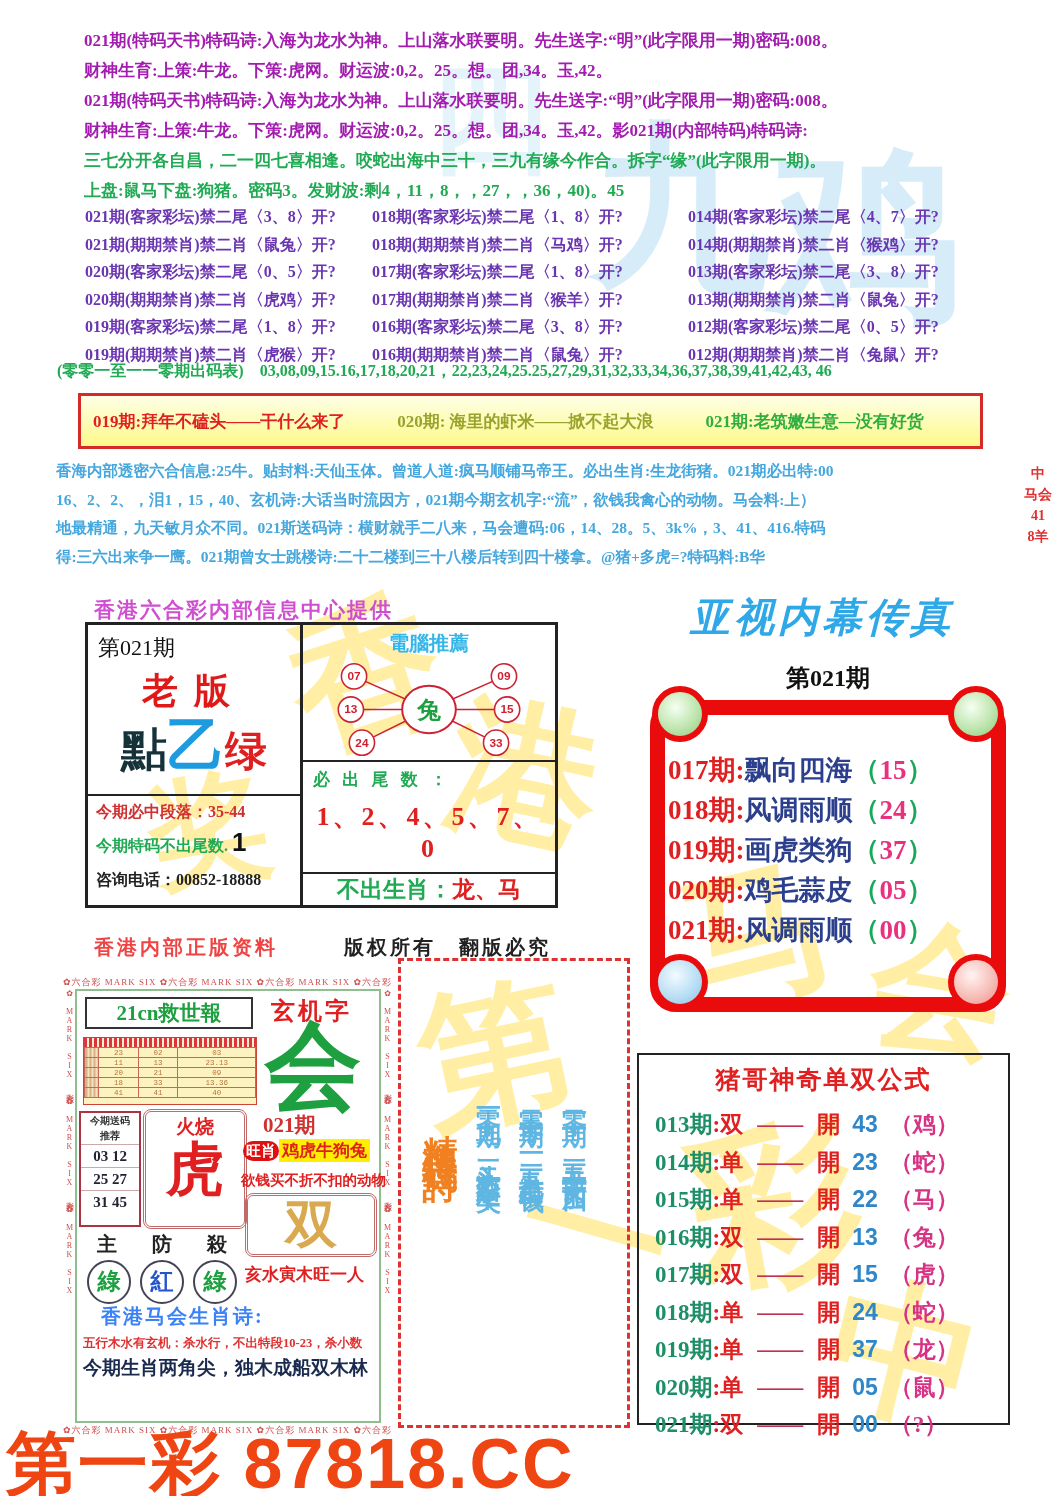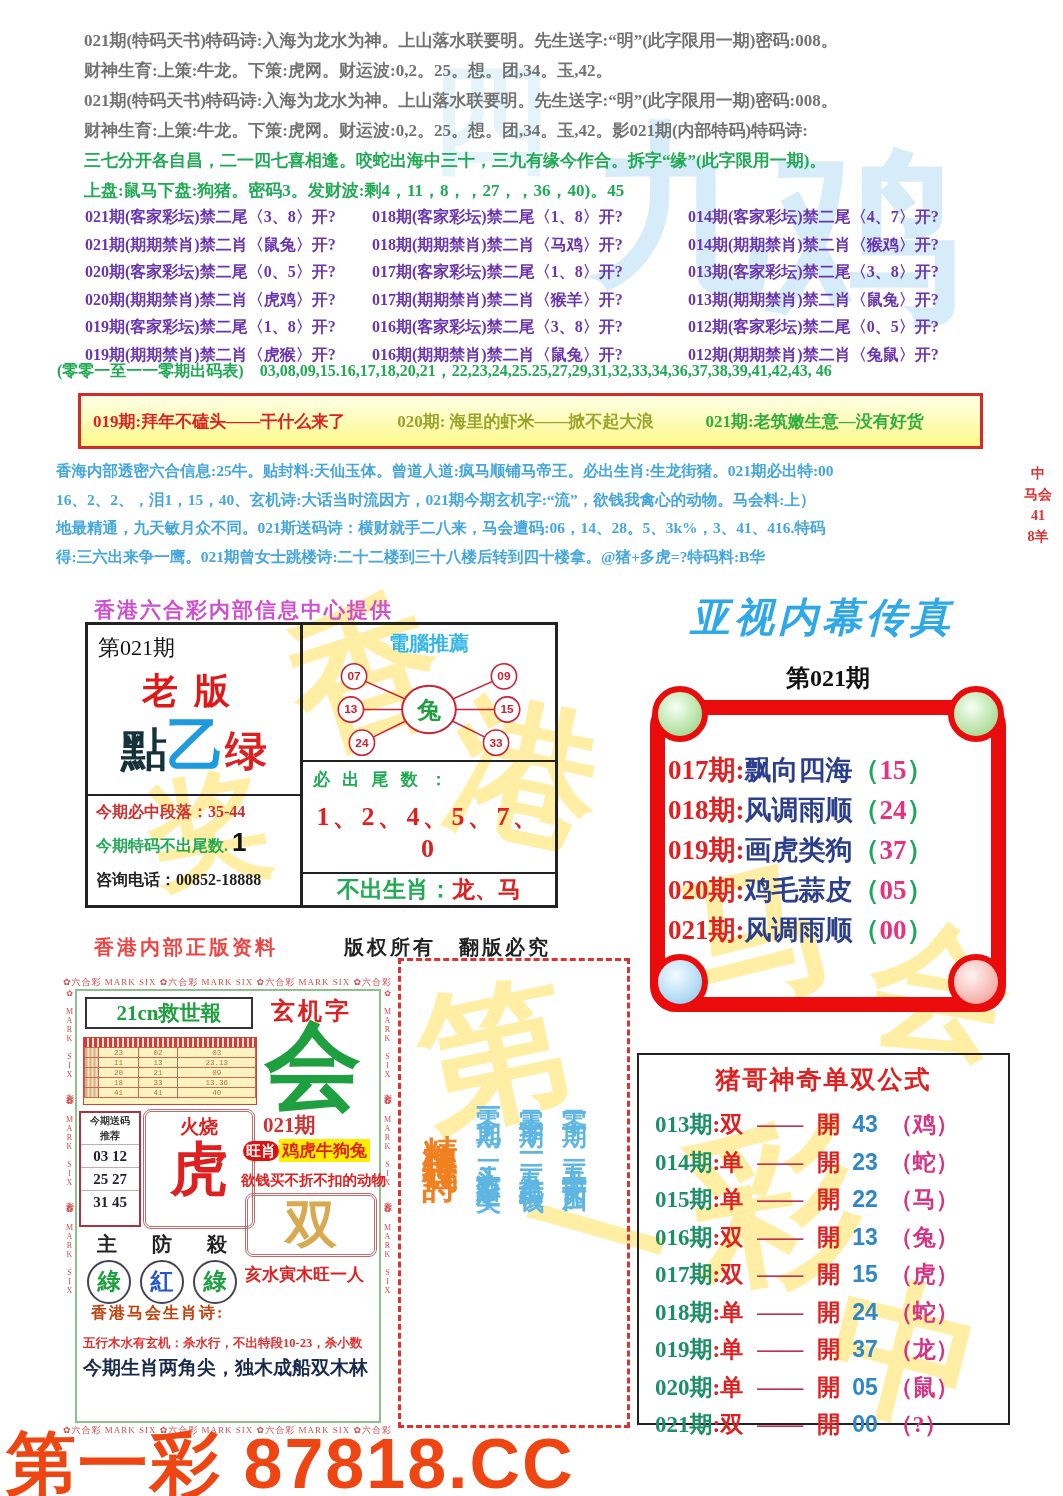--- a/index.html
+++ b/index.html
@@ -6,21 +6,21 @@
   #page{position:relative;width:1063px;height:1496px;background:#fff;overflow:hidden;
         font-family:"Liberation Serif",serif;}
   .wm{position:absolute;z-index:0;font-weight:bold;pointer-events:none;line-height:1;}
   .wm.y{color:#ffe158;opacity:.55;}
   .wm.b{color:#cde8f7;opacity:.8;}
   .layer{position:absolute;z-index:1;}
 
   
   .top-lines{left:84px;top:26px;width:930px;font-size:17px;line-height:30px;font-weight:bold;}
   .top-lines p{margin:0;white-space:nowrap;}
-  .blue{color:#737373;}
+  .blue{color:#a21caf;}
   .green{color:#1faa53;}
 
   
   .ban-col{position:absolute;top:0;width:310px;font-size:16px;line-height:27.5px;
            font-weight:bold;color:#6a35b0;white-space:nowrap;}
   .ban-wrap{left:0;top:203px;width:1063px;height:170px;padding-left:43px;}
 
   .chuma{left:57px;top:361px;font-size:16px;font-weight:bold;color:#1faa53;white-space:nowrap;}
 
   .yellow-box{left:78px;top:393px;width:905px;height:56px;border:3px solid #d42a2a;
@@ -98,41 +98,41 @@
              border:1px solid #cc4433;}
   .jsb-band{height:9px;background:repeating-linear-gradient(90deg,#d34,#d34 3px,#fdf3c0 3px,#fdf3c0 5px);}
   .jsb-table table{border-collapse:collapse;width:100%;}
   .jsb-table td{border:1px solid #cc6655;font-size:7.5px;color:#b8743f;height:9px;
                 padding:0 2px;text-align:center;font-family:"Liberation Mono",monospace;}
   .smudge{background:repeating-linear-gradient(90deg,#d8b08c,#d8b08c 2px,#f3e3bb 2px,#f3e3bb 4px);}
   .jsb-songma{position:absolute;left:2px;top:120px;width:62px;height:116px;border:2px solid #aa3344;
               box-sizing:border-box;text-align:center;}
   .sm-h{font-size:10px;color:#333;font-weight:bold;margin:1px 0;}
   .sm-n{font-size:15px;font-weight:bold;color:#223;border-top:1px solid #caa;line-height:22px;margin:0;}
-  .jsb-huoshao{position:absolute;left:66px;top:118px;width:112px;height:120px;border:3px double #c06a6a;
+  .jsb-huoshao{position:absolute;left:66px;top:118px;width:104px;height:120px;border:3px double #c06a6a;
                border-radius:8px;box-sizing:border-box;text-align:center;}
   .hs-small{font-size:19px;color:#e02020;font-weight:bold;margin-top:2px;}
   .hs-big{font-size:58px;line-height:60px;color:#e02020;font-weight:bold;}
   .jsb-period{position:absolute;left:186px;top:120px;font-size:21px;font-weight:bold;color:#d03030;}
   .jsb-wx{position:absolute;left:166px;top:148px;white-space:nowrap;}
   .wx-label{background:#e01010;color:#fff;font-size:15px;font-weight:bold;padding:2px 3px;border-radius:10px;}
   .wx-value{background:#ffee00;color:#e02020;font-size:17px;font-weight:bold;padding:2px 3px;}
   .jsb-yuqian{position:absolute;left:164px;top:180px;font-size:14.5px;color:#e02020;font-weight:bold;white-space:nowrap;}
   .jsb-shuangbox{position:absolute;left:168px;top:202px;width:132px;height:64px;border:3px double #c06a6a;
                  border-radius:8px;box-sizing:border-box;text-align:center;}
   .shuang{font-size:52px;line-height:58px;font-weight:bold;color:#d9a94f;}
   .jsb-haishui{position:absolute;left:168px;top:272px;font-size:17px;color:#e02020;font-weight:bold;white-space:nowrap;}
   .jsb-zfs{position:absolute;left:10px;top:240px;width:150px;}
   .zfs-labels{display:flex;justify-content:space-between;padding:0 10px;font-size:20px;font-weight:bold;color:#222;}
   .zfs-circles{display:flex;justify-content:space-between;margin-top:2px;}
   .zfs-c{width:44px;height:44px;border:2px solid #445;border-radius:50%;box-sizing:border-box;
          text-align:center;line-height:40px;font-size:23px;font-weight:bold;background:transparent;}
   .c-green{color:#1fa040;}
   .c-blue{color:#2255cc;}
-  .jsb-sxs{position:absolute;left:14px;top:312px;font-size:16px;font-weight:bold;color:#c2410c;letter-spacing:2px;}
+  .jsb-sxs{position:absolute;left:24px;top:312px;font-size:20px;font-weight:bold;color:#3b82f6;letter-spacing:2px;}
   .jsb-wuxing{position:absolute;left:6px;top:344px;font-size:12.5px;font-weight:bold;color:#e03030;white-space:nowrap;}
   .jsb-jinqi{position:absolute;left:6px;top:364px;font-size:19px;font-weight:bold;color:#1a2a4e;white-space:nowrap;}
 
   
   .jingzhun{left:398px;top:958px;width:232px;height:470px;border:3px dashed #e03030;
             box-sizing:border-box;background:transparent;}
   .jz-cols{position:absolute;right:26px;top:0;height:462px;writing-mode:vertical-rl;text-orientation:upright;}
   .jz-cols p{margin:0 10px;}
   .jz-poem{padding-top:128px;font-size:25px;letter-spacing:5px;color:#5fb6e2;font-weight:bold;}
   .jz-title{padding-top:146px;font-size:35px;letter-spacing:8px;color:#f08020;font-weight:bold;}

